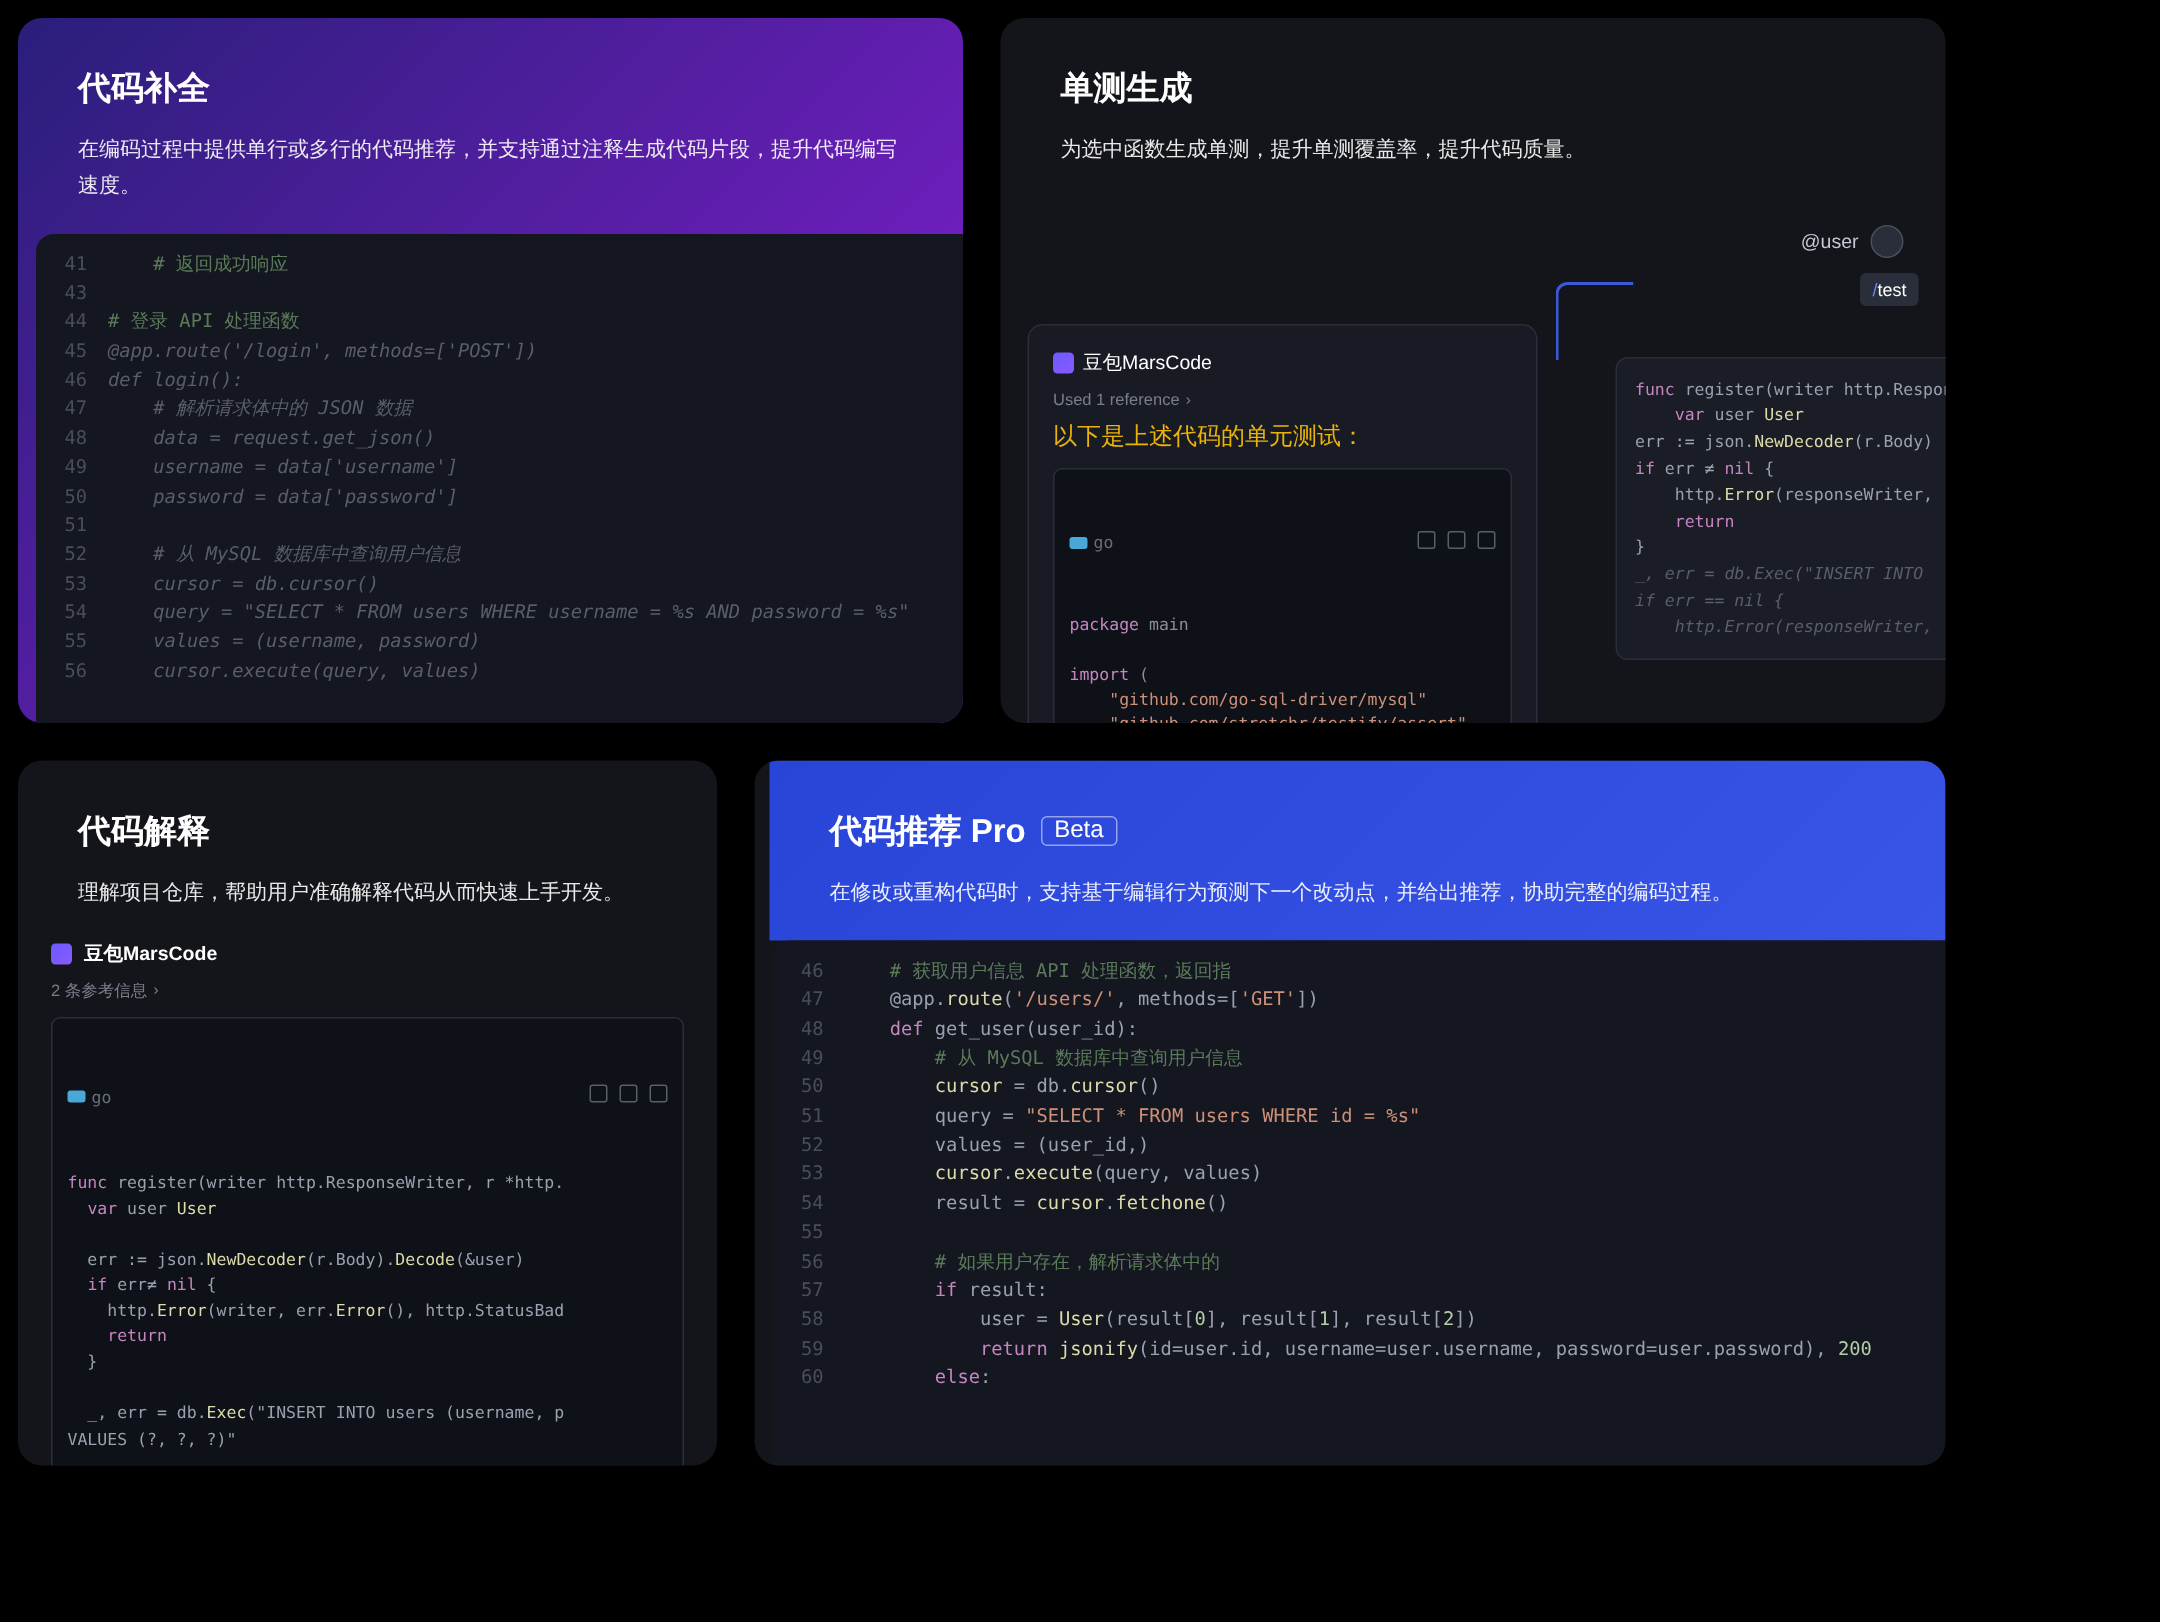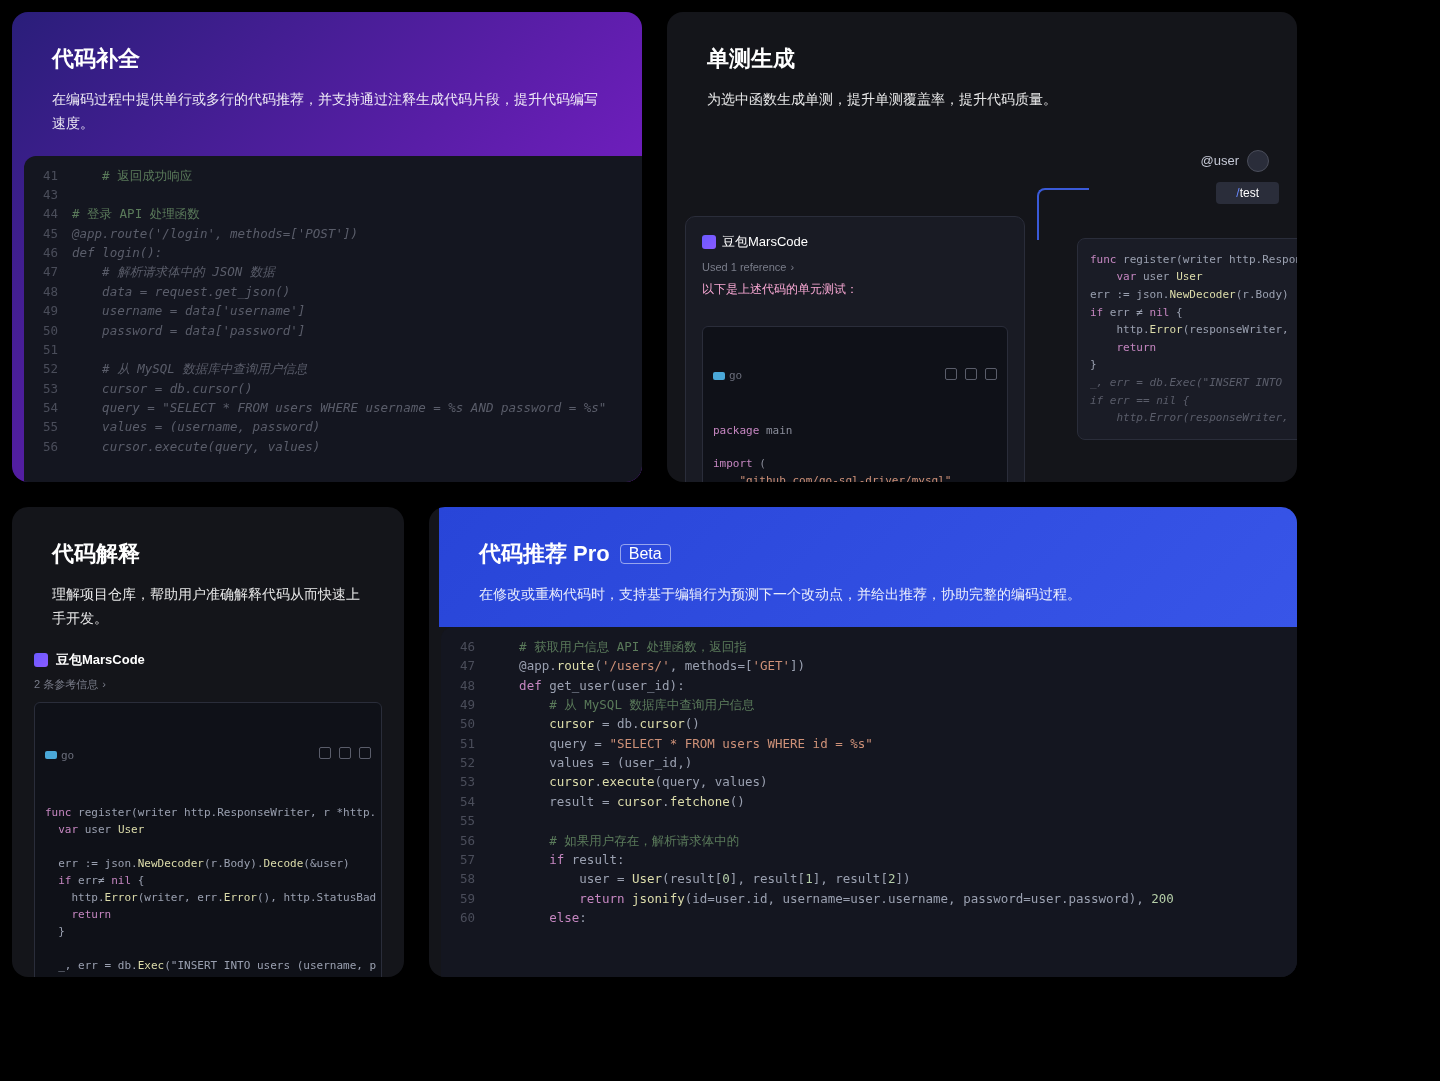--- a/index.html
+++ b/index.html
@@ -85,21 +85,21 @@
 .panel .tag {
   color: #fff;
   font-size: 13px;
   display: flex;
   gap: 6px;
   align-items: center;
   margin-bottom: 10px;
 }
 .logo { width: 14px; height: 14px; background: linear-gradient(135deg,#6a5aff,#8a5aff); border-radius: 3px; display: inline-block; }
 .ref { color: #7a7d8a; font-size: 11px; margin-bottom: 8px; display: flex; align-items: center; gap: 4px; }
-.subt { color: #f9a8d4; font-size: 12px; margin-bottom: 28px; }
+.subt { color: #eab308; font-size: 16px; margin-bottom: 10px; }
 .codechip {
   background: #0f1118;
   border: 1px solid #2a2d3a;
   border-radius: 6px;
   padding: 8px 10px;
   font-family: "SF Mono", Consolas, monospace;
   font-size: 11px;
   color: #8a8d9a;
   line-height: 1.5;
   white-space: pre;
@@ -119,21 +119,21 @@
   padding: 12px;
   font-family: "SF Mono", Consolas, monospace;
   font-size: 11px;
   line-height: 1.6;
   width: 240px;
   white-space: pre;
   color: #9aa0b0;
 }
 .atuser { display: flex; justify-content: flex-end; align-items: center; gap: 8px; font-size: 13px; color: #c5c8d5; padding-right: 10px; margin-bottom: 10px; }
 .avatar { width: 22px; height: 22px; background: #2a2d3a; border-radius: 50%; border: 1px solid #4a4d5a; }
-.testbtn { display: inline-block; background: #2a2d3a; padding: 4px 20px; border-radius: 4px; font-size: 12px; margin-left: auto; float: right; margin-bottom: 12px; }
+.testbtn { display: inline-block; background: #2a2d3a; padding: 4px 8px; border-radius: 4px; font-size: 12px; margin-left: auto; float: right; margin-bottom: 12px; }
 .testbtn .sl { color: #6a8aff; }
 .arrow {
   position: absolute; right: 208px; top: 56px; width: 60px; height: 60px;
 }
 .arrow::after {
   content: ''; position: absolute; right: 0; top: 0; width: 50px; height: 50px;
   border-top: 2px solid #3a5ad8; border-left: 2px solid #3a5ad8; border-radius: 8px 0 0 0;
 }
 
 
@@ -220,21 +220,21 @@
 )</div>
         </div>
       </div>
       <div class="flt" id="flt"><div class=""><span class="c-kw">func</span> register(writer http.Respon</div><div class="">    <span class="c-kw">var</span> user <span class="c-fn">User</span></div><div class=""></div><div class="">err := json.<span class="c-fn">NewDecoder</span>(r.Body)</div><div class=""><span class="c-kw">if</span> err ≠ <span class="c-kw">nil</span> {</div><div class="">    http.<span class="c-fn">Error</span>(responseWriter,</div><div class="c-kw">    <span class="c-kw">return</span></div><div class="">}</div><div class=""></div><div class="c-dim"><span class="c-dim">_, err = db.Exec("INSERT INTO</span></div><div class="c-dim"><span class="c-dim">if err == nil {</span></div><div class="c-dim"><span class="c-dim">    http.Error(responseWriter,</span></div></div>
       <div class="arrow"></div>
     </div>
   </div>
 
   <div style="grid-column:1/3;display:flex;gap:25px;">
 
-    <div class="card" style="width:392px">
+    <div class="card" style="width:466px">
       <div class="hdr">
         <div class="ttl">代码解释</div>
         <div class="desc">理解项目仓库，帮助用户准确解释代码从而快速上手开发。</div>
       </div>
       <div class="card3body">
         <div class="mars">
             <span class="logo"></span>
             <span>豆包MarsCode</span>
           </div>
         <div class="ref2">

